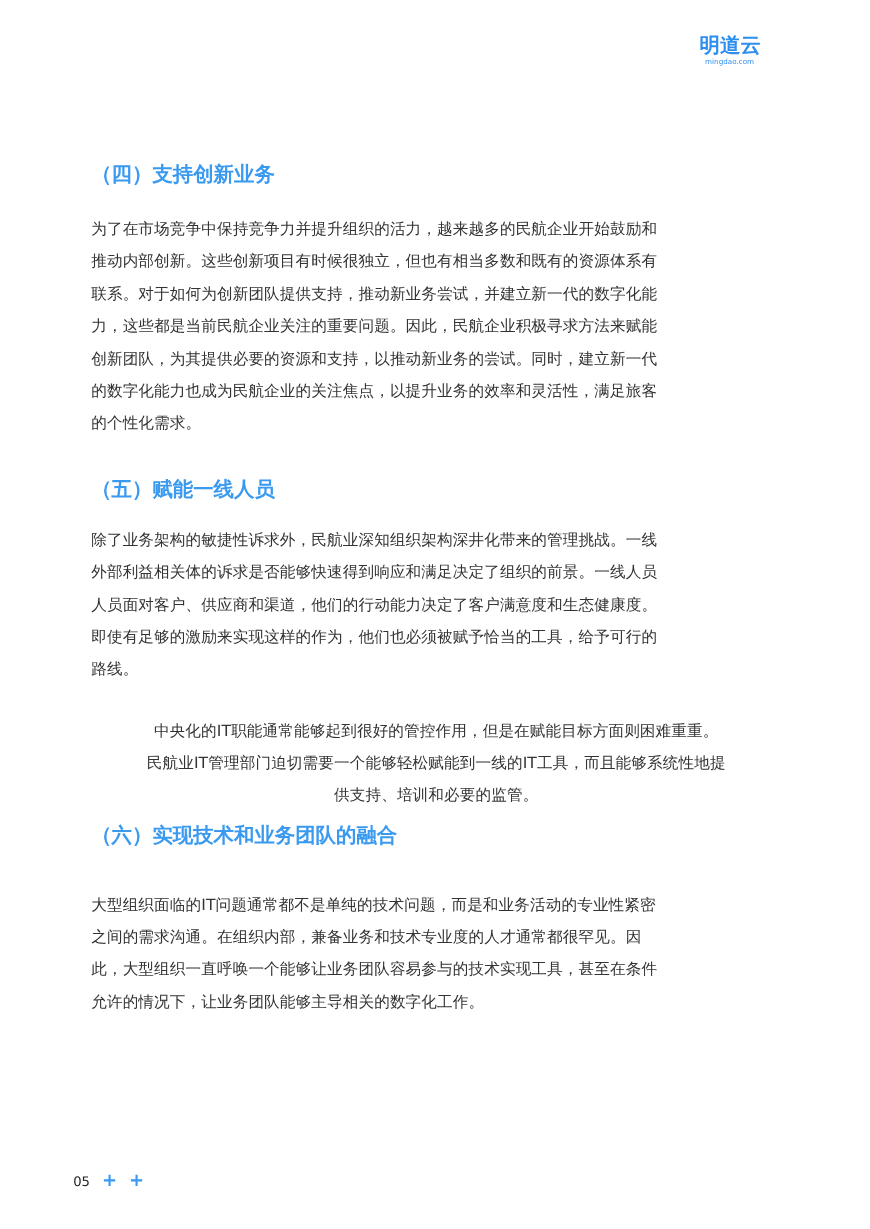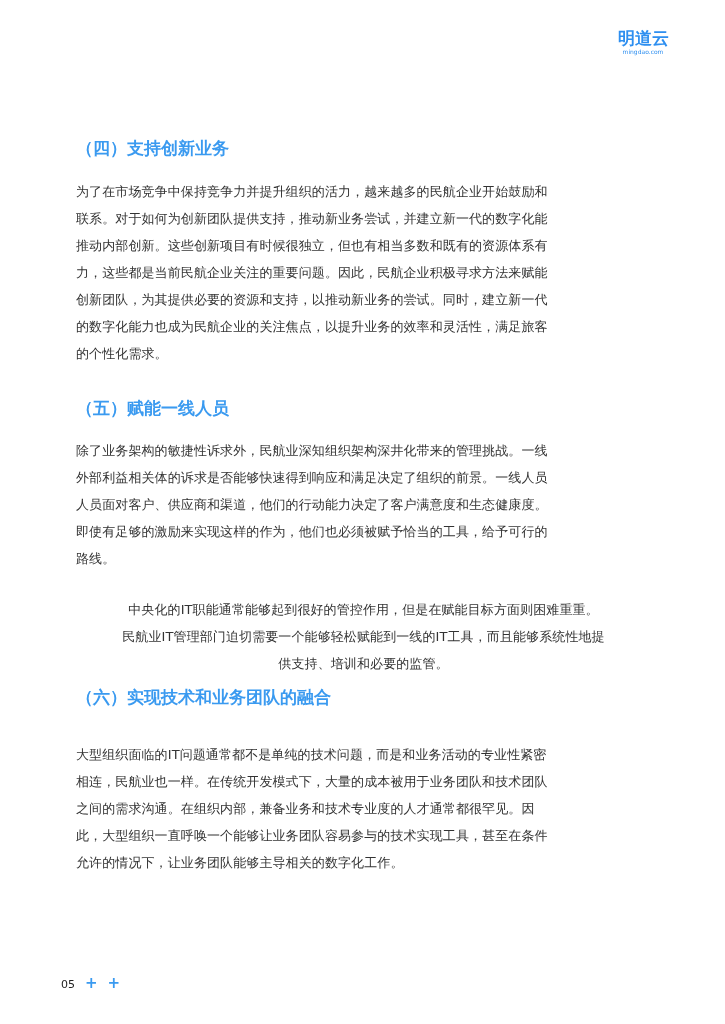--- a/index.html
+++ b/index.html
@@ -11,21 +11,21 @@
       width: 725px;
       height: 1024px;
       position: relative;
       overflow: hidden;
       font-family: "DejaVu Sans", "Liberation Sans", sans-serif;
       color: #333333;
     }
     .logo {
       position: absolute;
       top: 28px;
-      right: 57px;
+      right: 92px;
       width: 50px;
       text-align: center;
     }
     .logo-name {
       font-size: 17px;
       font-weight: bold;
       color: #2e8ff0;
       letter-spacing: 0px;
       line-height: 20px;
       display: block;
@@ -88,25 +88,25 @@
 </head>
 <body>
 
 <div class="logo">
   <span class="logo-name">明道云</span>
   <span class="logo-sub">mingdao.com</span>
 </div>
 
 <div class="content">
 
-  <div class="section-title" style="top:136px;">（四）支持创新业务</div>
+  <div class="section-title" style="top:136px;font-family:Liberation Mono, monospace;">（四）支持创新业务</div>
   <div class="para" style="top:178px;">
     <span class="line">为了在市场竞争中保持竞争力并提升组织的活力，越来越多的民航企业开始鼓励和</span>
+    <span class="line">推动内部创新。这些创新项目有时候很独立，但也有相当多数和既有的资源体系有</span>
     <span class="line">联系。对于如何为创新团队提供支持，推动新业务尝试，并建立新一代的数字化能</span>
-    <span class="line">推动内部创新。这些创新项目有时候很独立，但也有相当多数和既有的资源体系有</span>
     <span class="line">力，这些都是当前民航企业关注的重要问题。因此，民航企业积极寻求方法来赋能</span>
     <span class="line">创新团队，为其提供必要的资源和支持，以推动新业务的尝试。同时，建立新一代</span>
     <span class="line">的数字化能力也成为民航企业的关注焦点，以提升业务的效率和灵活性，满足旅客</span>
     <span class="line">的个性化需求。</span>
   </div>
 
   <div class="section-title" style="top:396px;">（五）赋能一线人员</div>
   <div class="para" style="top:437px;">
     <span class="line">除了业务架构的敏捷性诉求外，民航业深知组织架构深井化带来的管理挑战。一线</span>
     <span class="line">外部利益相关体的诉求是否能够快速得到响应和满足决定了组织的前景。一线人员</span>
@@ -116,21 +116,20 @@
   </div>
   <div class="para" style="top:596px;text-align:center;">
     <span class="line">中央化的IT职能通常能够起到很好的管控作用，但是在赋能目标方面则困难重重。</span>
     <span class="line">民航业IT管理部门迫切需要一个能够轻松赋能到一线的IT工具，而且能够系统性地提</span>
     <span class="line">供支持、培训和必要的监管。</span>
   </div>
 
   <div class="section-title" style="top:685px;">（六）实现技术和业务团队的融合</div>
   <div class="para" style="top:741px;">
     <span class="line">大型组织面临的IT问题通常都不是单纯的技术问题，而是和业务活动的专业性紧密</span>
-    <span class="line">相连，民航业也一样。在传统开发模式下，大量的成本被用于业务团队和技术团队</span>
     <span class="line">之间的需求沟通。在组织内部，兼备业务和技术专业度的人才通常都很罕见。因</span>
     <span class="line">此，大型组织一直呼唤一个能够让业务团队容易参与的技术实现工具，甚至在条件</span>
     <span class="line">允许的情况下，让业务团队能够主导相关的数字化工作。</span>
   </div>
 </div>
 
 <div class="footer">
   <span class="page-number">05</span>
   <span class="plus-icon">+</span>
   <span class="plus-icon">+</span>

